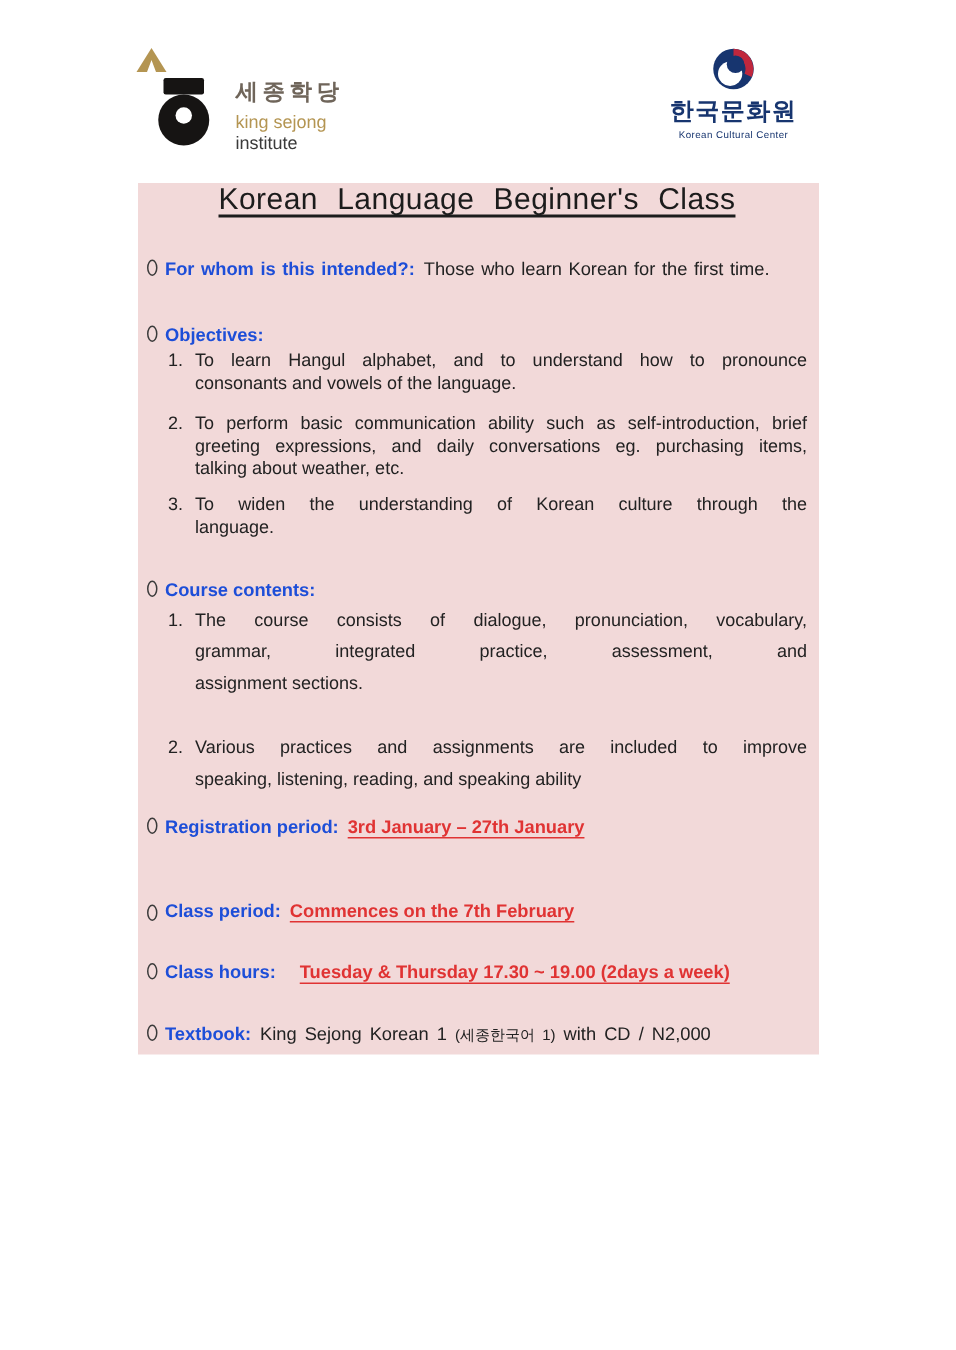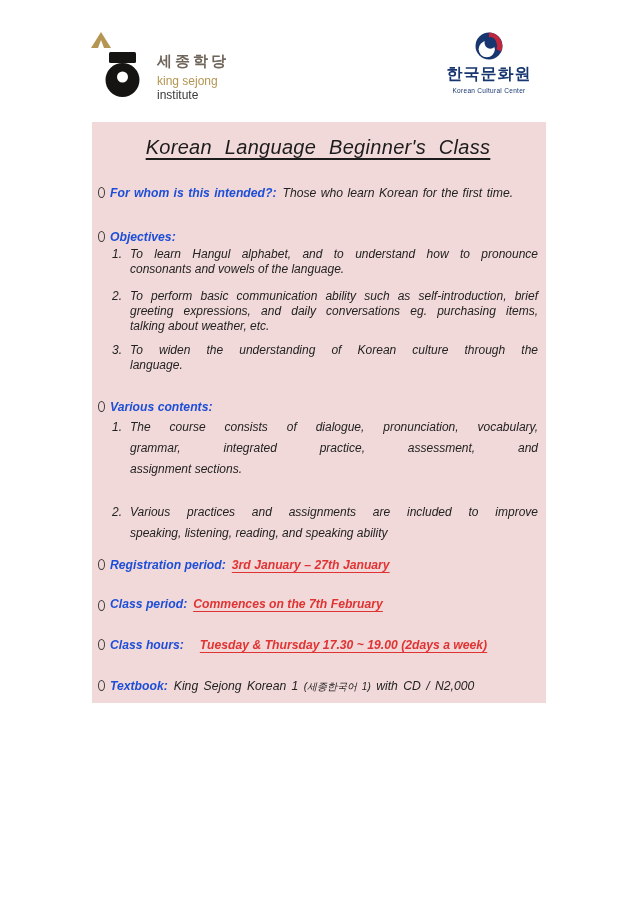--- a/index.html
+++ b/index.html
@@ -22,36 +22,36 @@
   .sejong-en1{font-size:12px;color:var(--gold,#b49552);margin-top:3px;}
   .sejong-en2{font-size:12px;color:#3a3a3a;}
 
   .kcc-logo{position:absolute;left:441px;top:28px;width:96px;text-align:center;}
   .kcc-mark{width:36px;height:36px;margin:0 auto;display:block;}
   .kcc-kr{font-size:16px;font-weight:bold;color:var(--navy,#17356f);margin-top:0;letter-spacing:1px;}
   .kcc-en{font-size:6.5px;color:var(--navy,#17356f);margin-top:2px;letter-spacing:0.3px;}
 
   
   .panel{position:absolute;left:92px;top:122px;width:454px;height:581px;
-         background:var(--background-pink,#f2d9d9);padding:14px 8px 6px 6px;font-style:italic;}
+         background:var(--background-pink,#f2d9d9);padding:0 8px 6px 6px;}
   .title{font-size:20px;font-weight:normal;color:#1c1c1c;text-align:center;
          text-decoration:underline;text-underline-offset:4px;word-spacing:7px;letter-spacing:0.3px;}
 
   .row{display:flex;align-items:flex-start;font-size:12.2px;line-height:16px;}
   .bullet{flex:0 0 auto;width:7px;height:11px;border:1.2px solid #3a3a3a;border-radius:50%;
           margin:2px 5px 0 0;background:transparent;}
   .lbl{font-weight:bold;color:#1d4ed8;white-space:nowrap;margin-right:6px;}
   .txt{color:#222;}
   .red{color:var(--accent-red,#e03333);font-weight:bold;text-decoration:underline;text-underline-offset:3px;}
 
   .row-intended{margin-top:26px;word-spacing:1px;}
   .row-objectives{margin-top:28px;text-align:right;}
   .row-course{margin-top:26px;}
   .row-registration{margin-top:13px;}
-  .row-classperiod{margin-top:23px;align-items:center;}
+  .row-classperiod{margin-top:40px;align-items:center;}
   .row-classhours{margin-top:25px;}
   .row-classhours .red{margin-left:10px;}
   .row-textbook{margin-top:25px;}
   .row-textbook .txt{word-spacing:2px;}
   .kr-small{font-size:10px;}
 
   .item{display:flex;font-size:12px;line-height:15px;padding-left:14px;}
   .item .num{flex:0 0 18px;}
   .item .lines{flex:1 1 auto;min-width:0;}
   .item-o1{margin-top:2px;}
@@ -126,21 +126,21 @@
     <div class="item item-o3">
       <span class="num">3.</span>
       <span class="lines">
         <div class="line stretch">To widen the understanding of Korean culture through the</div>
         <div class="line">language.</div>
       </span>
     </div>
 
     <div class="row row-course">
       <span class="bullet"></span>
-      <span class="lbl">Various contents:</span>
+      <span class="lbl">Course contents:</span>
     </div>
 
     <div class="item item-c1">
       <span class="num">1.</span>
       <span class="lines">
         <div class="line stretch">The course consists of dialogue, pronunciation, vocabulary,</div>
         <div class="line stretch">grammar, integrated practice, assessment, and</div>
         <div class="line">assignment sections.</div>
       </span>
     </div>

